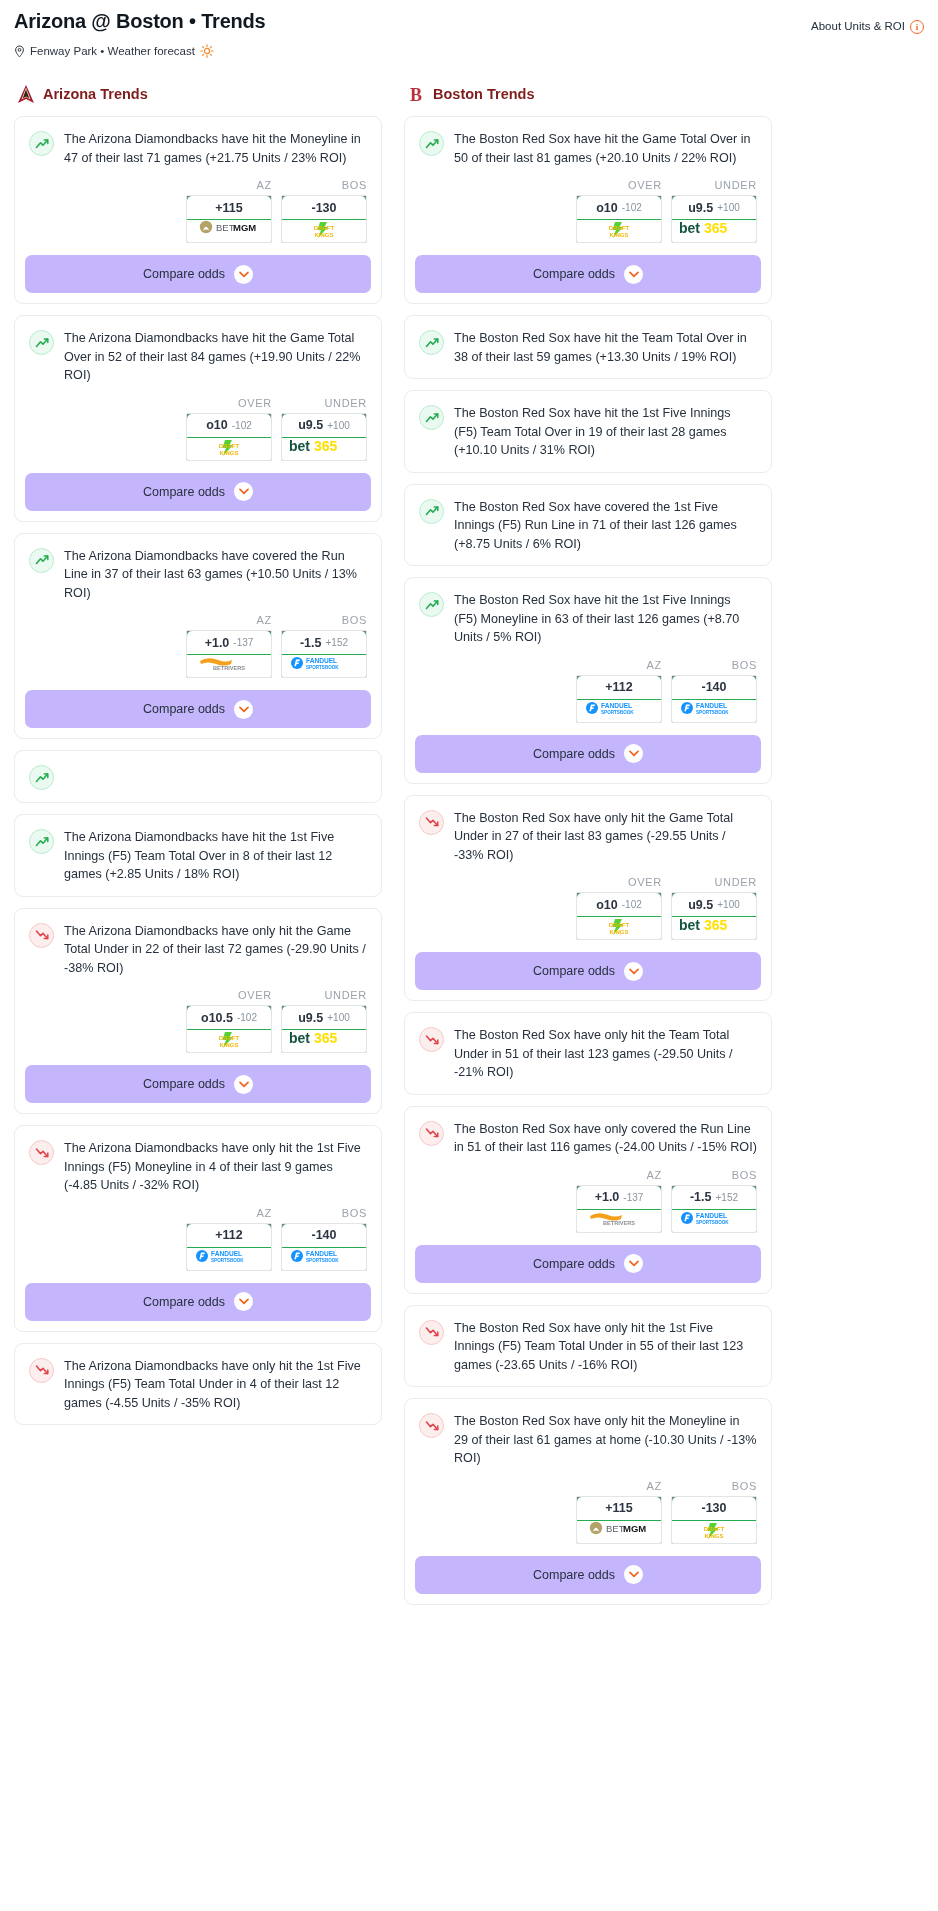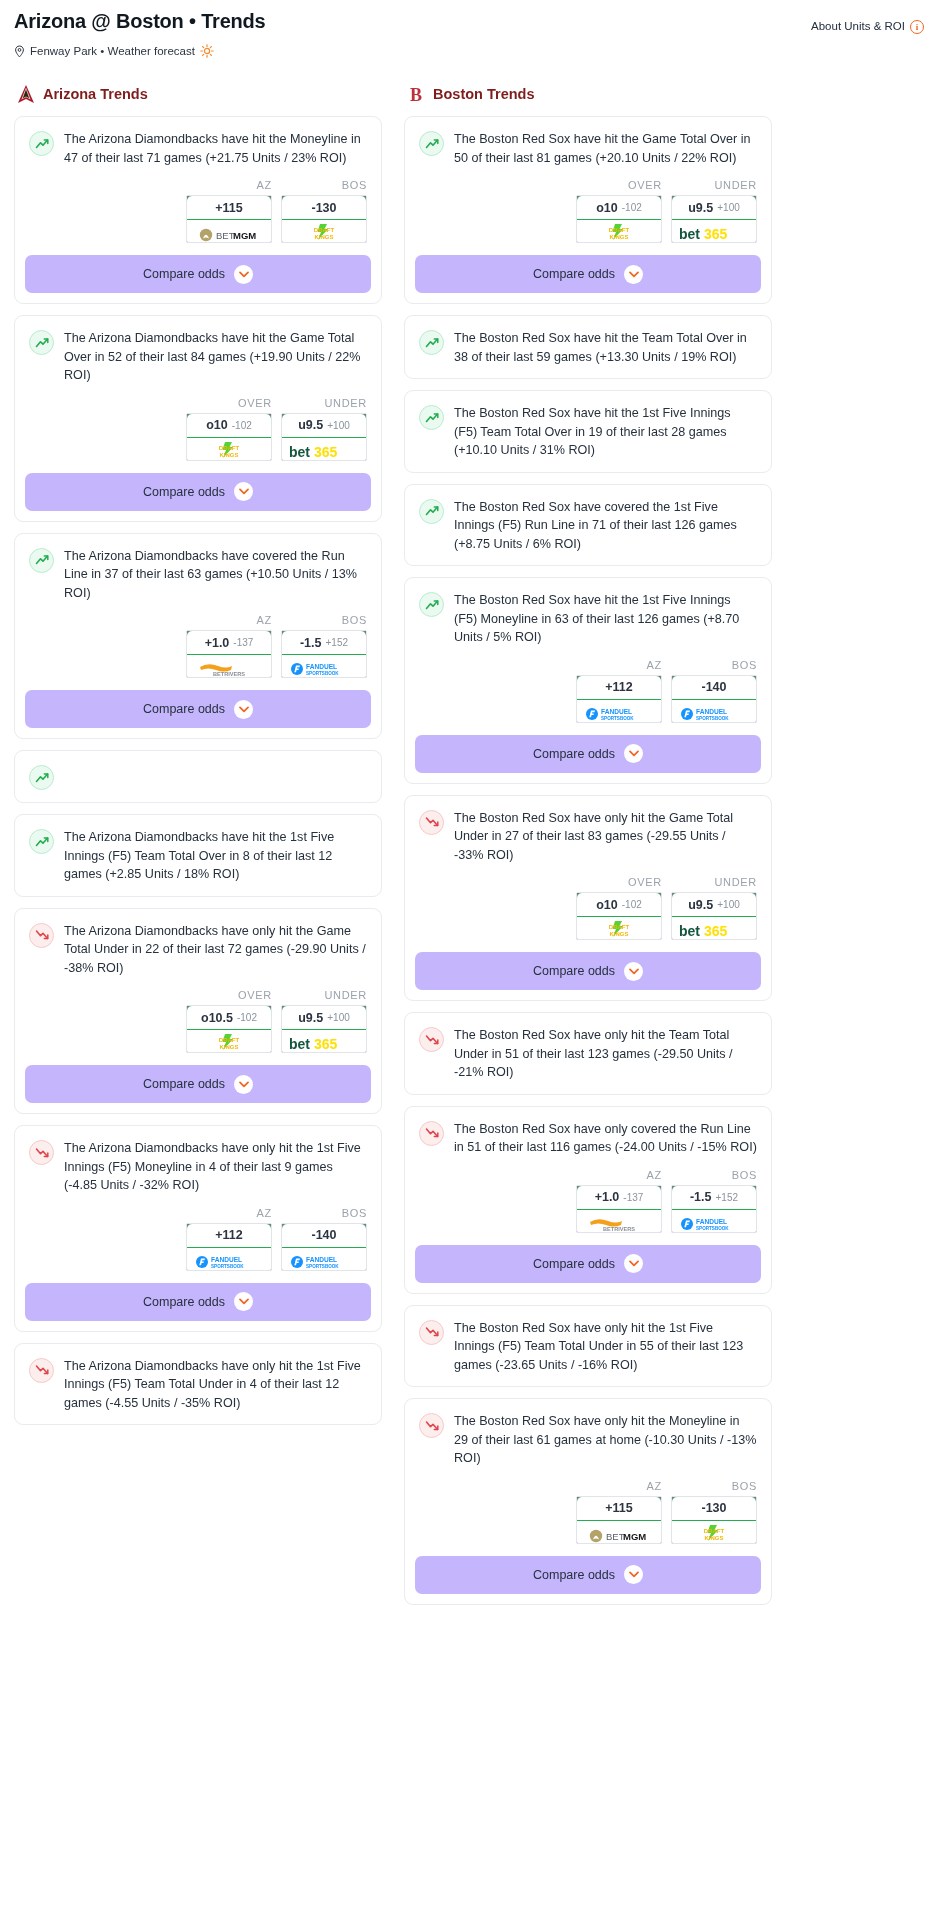--- a/index.html
+++ b/index.html
@@ -153,21 +153,21 @@
     background: #fff;
   }
   .odds-price .sub {
     font-weight: normal;
     color: #8a939c;
     font-size: 10px;
   }
   .book {
     height: 22px;
     display: flex;
-    align-items: flex-end;
+    align-items: flex-start;
     justify-content: center;
     background: #fff;
   }
   .book svg { display: block; }
 
   
   .compare {
     background: #c4b5fd;
     border-radius: 7px;
     margin: 0 10px 10px 10px;

